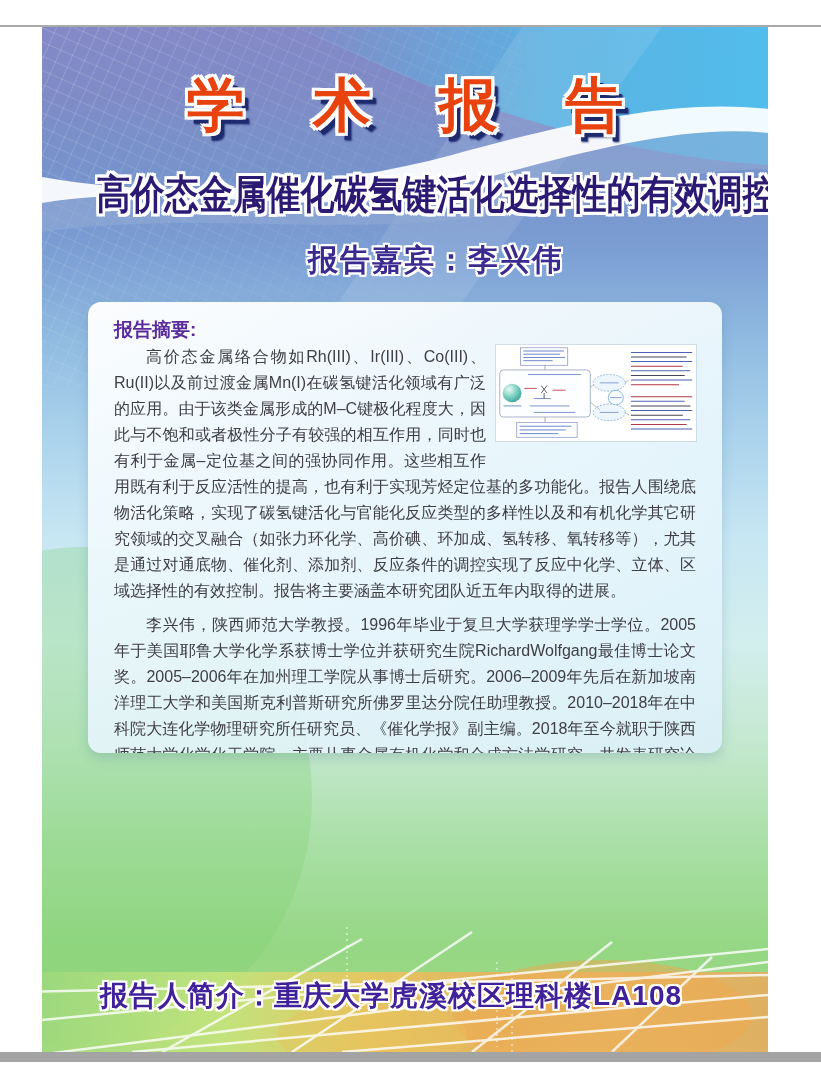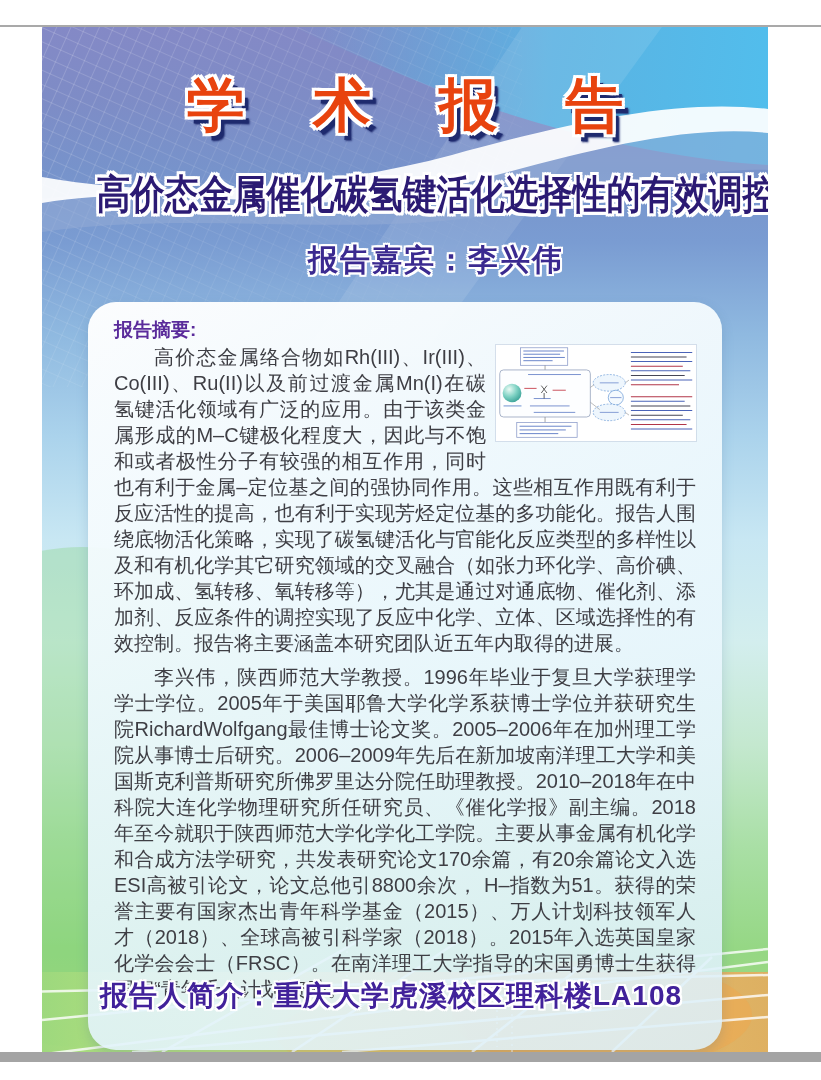--- a/index.html
+++ b/index.html
@@ -30,29 +30,29 @@
   }
   .guest-line {
     position:absolute; top:213px; left:0; width:788px; text-align:center;
     font-size:30px; font-weight:bold; color:#3b2a90; letter-spacing:2px;
     text-shadow:
       -2px -2px 0 #fff, 2px -2px 0 #fff, -2px 2px 0 #fff, 2px 2px 0 #fff,
       -2px 0 0 #fff, 2px 0 0 #fff, 0 -2px 0 #fff, 0 2px 0 #fff;
   }
 
   .content-box {
-    position:absolute; left:46px; top:275px; width:634px; height:748px;
-    border-radius:28px; overflow:hidden;
+    position:absolute; left:46px; top:275px; width:634px; height:451px;
+    border-radius:13px; overflow:hidden;
     background:linear-gradient(160deg, rgba(255,255,255,0.97) 0%, rgba(236,248,253,0.93) 45%, rgba(220,240,250,0.88) 100%);
     box-shadow:0 5px 12px rgba(70,110,150,0.22);
     padding:16px 26px 0 26px;
   }
   .section-heading { font-size:19px; line-height:24px; font-weight:bold; color:#5a2b9b; }
   .body-para {
-    font-size:20px; line-height:26px; color:#3e3e44; text-align:justify;
+    font-size:16px; line-height:26px; color:#3e3e44; text-align:justify;
     text-indent:2em; margin:2px 0 8px 0;
   }
   .bio-para { margin:2px 0 10px 0; }
   .contact-line { font-size:16px; line-height:26px; color:#3e3e44; text-indent:2em; }
 
   .figure-wrap {
     float:right; width:200px; height:96px; margin:3px 0 8px 10px;
     background:#ffffff; box-shadow:0 0 0 1px rgba(160,175,200,0.35);
   }
 

